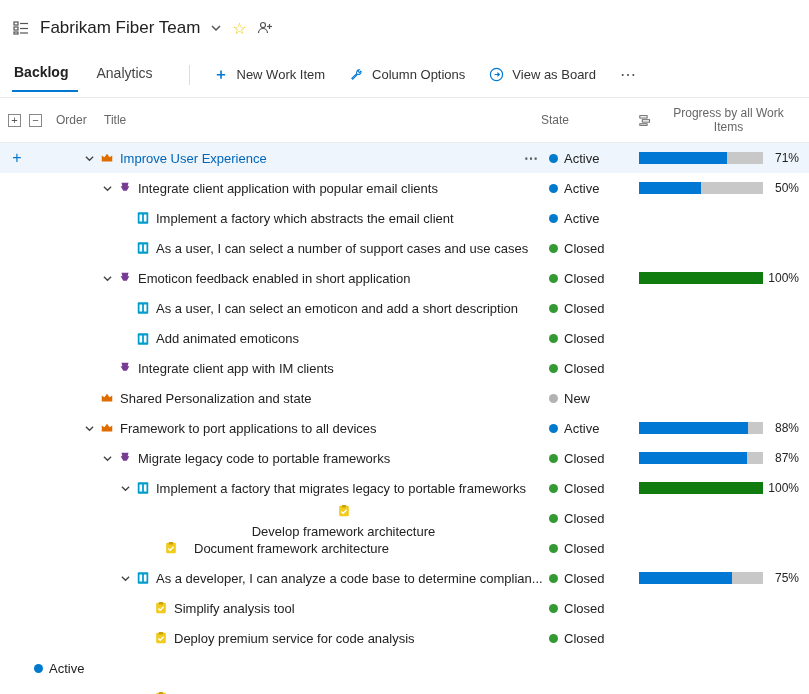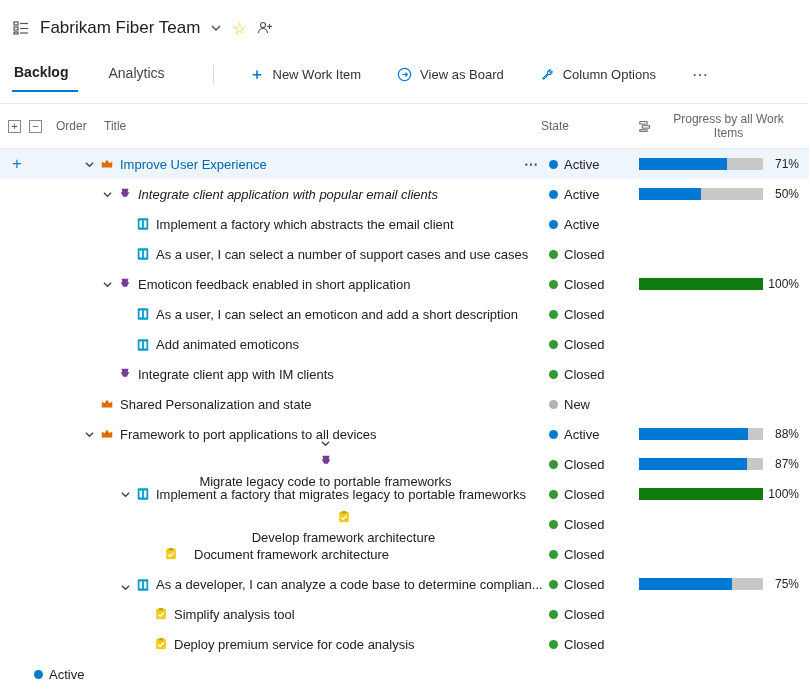--- a/index.html
+++ b/index.html
@@ -7,21 +7,21 @@
   
   
   .header { display: flex; align-items: center; gap: 10px; padding: 18px 10px 10px 12px; }
   .header-icon { width: 18px; height: 18px; display: flex; align-items: center; justify-content: center; }
   .header-title { font-size: 17px; font-weight: 400; color: #222; }
   .chevron-down { font-size: 13px; color: #444; cursor: pointer; }
   .star { color: #f2c811; font-size: 16px; cursor: pointer; }
   .team-icon { font-size: 14px; color: #444; cursor: pointer; position: relative; }
   
   
-  .toolbar { display: flex; align-items: center; gap: 16px; padding: 10px 10px 12px 12px; border-bottom: 1px solid #eaeaea; }
+  .toolbar { display: flex; align-items: center; gap: 4px; padding: 10px 10px 6px 12px; border-bottom: 1px solid #eaeaea; }
   .tab { padding: 6px 10px 10px 2px; margin-right: 12px; cursor: pointer; font-size: 14px; color: #444; }
   .tab.active { font-weight: 600; color: #222; border-bottom: 2px solid #0078d4; margin-bottom: -1px; }
   .vsep { width: 1px; height: 20px; background: #ddd; margin: 0 10px; }
   .tool-btn { display: flex; align-items: center; gap: 8px; padding: 4px 10px; cursor: pointer; color: #333; font-size: 13px; }
   .tool-btn .ticon { color: #0078d4; font-size: 15px; font-weight: 600; display: inline-flex; align-items: center; }
   .more-dots { font-size: 16px; letter-spacing: 2px; color: #555; padding: 0 10px; cursor: pointer; }
   
   
   .colhead { display: flex; align-items: center; padding: 8px 10px 8px 8px; font-size: 12px; color: #666; border-bottom: 1px solid #eaeaea; gap: 8px; }
   .expbox { width: 13px; height: 13px; border: 1px solid #888; display: inline-flex; align-items: center; justify-content: center; font-size: 11px; line-height: 1; cursor: pointer; color: #555; }
@@ -89,33 +89,33 @@
   <div class="tab active">Backlog</div>
   <div class="tab">Analytics</div>
   <div class="vsep"></div>
   <div class="tool-btn">
     <span class="ticon">＋</span>
     <span>New Work Item</span>
   </div>
   <div class="tool-btn">
     <span class="ticon">
       <svg width="15" height="15" viewBox="0 0 16 16">
+          <path d="M13 5a3 3 0 0 1-4 2.8L4 13l-1-1 5.2-5A3 3 0 0 1 11 3l-1.5 1.5L11 6l1.5-1.5A3 3 0 0 1 13 5z" stroke="#0078d4" stroke-width="1.1" fill="none"></path>
+        </svg>
+    </span>
+    <span>Column Options</span>
+  </div>
+  <div class="tool-btn">
+    <span class="ticon">
+      <svg width="15" height="15" viewBox="0 0 16 16">
           <circle cx="8" cy="8" r="6.5" stroke="#0078d4" stroke-width="1.3" fill="none"></circle>
           <path d="M6 8 L11 8 M9 6 L11 8 L9 10" stroke="#0078d4" stroke-width="1.3" fill="none"></path>
         </svg>
     </span>
     <span>View as Board</span>
-  </div>
-  <div class="tool-btn">
-    <span class="ticon">
-      <svg width="15" height="15" viewBox="0 0 16 16">
-          <path d="M13 5a3 3 0 0 1-4 2.8L4 13l-1-1 5.2-5A3 3 0 0 1 11 3l-1.5 1.5L11 6l1.5-1.5A3 3 0 0 1 13 5z" stroke="#0078d4" stroke-width="1.1" fill="none"></path>
-        </svg>
-    </span>
-    <span>Column Options</span>
   </div>
   <div class="more-dots">⋯</div>
 </div>
 
 <div class="colhead">
   <span class="expbox">+</span>
   <span class="expbox">−</span>
   <span class="col-order">Order</span>
   <span class="col-title">Title</span>
   <span class="col-state">State</span>
@@ -156,21 +156,21 @@
       </div>
       <div class="progcell">
         <div class="bar">
           <div class="fill" style="width: 71%; background: rgb(0, 120, 212);"></div>
         </div>
         <span class="pct">71%</span>
       </div>
     </div>
     <div class="row">
       <div class="gutter"></div>
-      <div class="titlecell" style="padding-left: 68px; font-style: italic;">
+      <div class="titlecell" style="padding-left: 68px;">
         <span class="chev">
           <svg width="9" height="9" viewBox="0 0 10 10">
             <path d="M1 3 L5 7 L9 3" stroke="#444" stroke-width="1.5" fill="none"></path>
           </svg>
         </span>
         <span class="wi-icon">
           <svg width="14" height="14" viewBox="0 0 16 16">
             <path d="M4 2h8l-1 4h2l-3 5H6L3 6h2L4 2z" fill="#773b93"></path>
           </svg>
         </span>
@@ -344,21 +344,21 @@
       </div>
       <div class="progcell">
         <div class="bar">
           <div class="fill" style="width: 88%; background: rgb(0, 120, 212);"></div>
         </div>
         <span class="pct">88%</span>
       </div>
     </div>
     <div class="row">
       <div class="gutter"></div>
-      <div class="titlecell" style="padding-left: 68px; flex-direction: column;">
+      <div class="titlecell" style="padding-left: 68px;">
         <span class="chev">
           <svg width="9" height="9" viewBox="0 0 10 10">
             <path d="M1 3 L5 7 L9 3" stroke="#444" stroke-width="1.5" fill="none"></path>
           </svg>
         </span>
         <span class="wi-icon">
           <svg width="14" height="14" viewBox="0 0 16 16">
             <path d="M4 2h8l-1 4h2l-3 5H6L3 6h2L4 2z" fill="#773b93"></path>
           </svg>
         </span>
@@ -436,21 +436,21 @@
         <span class="txt">Document framework architecture</span>
       </div>
       <div class="statecell">
         <span class="state-dot" style="background: rgb(51, 153, 51);"></span>
         <span>Closed</span>
       </div>
       <div class="progcell"></div>
     </div>
     <div class="row">
       <div class="gutter"></div>
-      <div class="titlecell" style="padding-left: 86px; align-items: flex-end;">
+      <div class="titlecell" style="padding-left: 86px;">
         <span class="chev">
           <svg width="9" height="9" viewBox="0 0 10 10">
             <path d="M1 3 L5 7 L9 3" stroke="#444" stroke-width="1.5" fill="none"></path>
           </svg>
         </span>
         <span class="wi-icon">
           <svg width="14" height="14" viewBox="0 0 16 16">
             <rect x="2" y="1.5" width="12" height="13" rx="1" fill="#009ccc"></rect>
             <rect x="4" y="4" width="3" height="8" fill="#fff"></rect>
             <rect x="9" y="4" width="3" height="8" fill="#fff"></rect>

